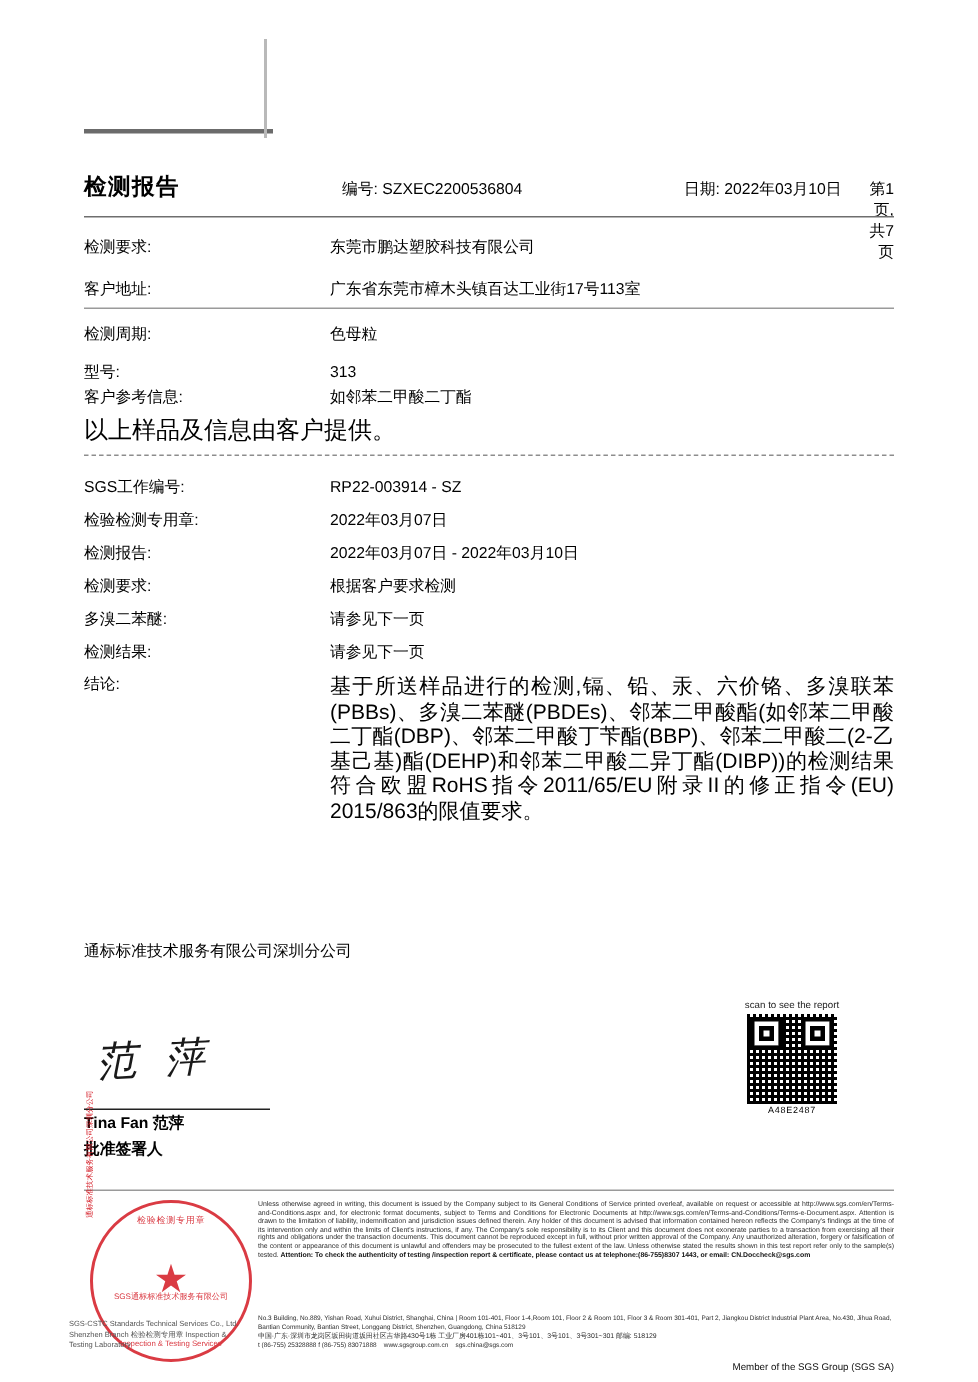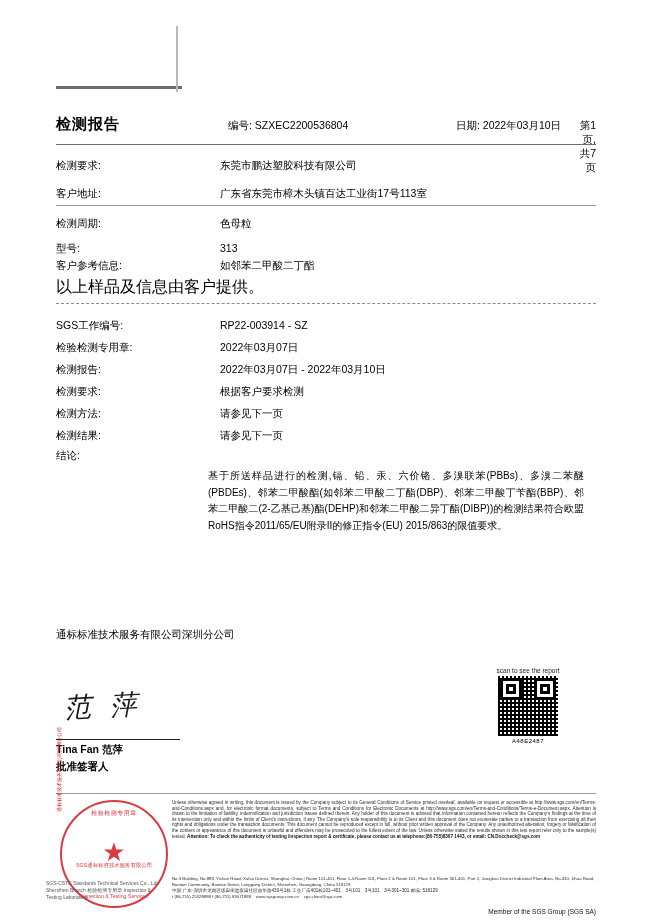--- a/index.html
+++ b/index.html
@@ -130,27 +130,26 @@
 
   
   .concl-label {
     position: absolute;
     left: 56px;
     top: 449px;
     font-size: 10.5px;
   }
   .concl-body {
     position: absolute;
-    left: 208px;
+    left: 220px;
     top: 449px;
     width: 376px;
-    font-size: 10px;
+    font-size: 14px;
     line-height: 16.5px;
     text-align: justify;
-    margin-top: 19px;
   }
 
   
   .sig-company {
     position: absolute;
     left: 56px;
     top: 626px;
     font-size: 10.5px;
     line-height: 17px;
   }
@@ -389,21 +388,21 @@
   </div>
   <div class="field" style="left:56px; top:362px; width:540px;">
     <span class="lbl">检测报告:</span>
     <span class="val">2022年03月07日 - 2022年03月10日</span>
   </div>
   <div class="field" style="left:56px; top:384px; width:540px;">
     <span class="lbl">检测要求:</span>
     <span class="val">根据客户要求检测</span>
   </div>
   <div class="field" style="left:56px; top:406px; width:540px;">
-    <span class="lbl">检测方法:</span>
+    <span class="lbl">多溴二苯醚:</span>
     <span class="val">请参见下一页</span>
   </div>
   <div class="field" style="left:56px; top:428px; width:540px;">
     <span class="lbl">检测结果:</span>
     <span class="val">请参见下一页</span>
   </div>
 
   <div class="concl-label">结论:</div>
   <div class="concl-body">基于所送样品进行的检测,镉、铅、汞、六价铬、多溴联苯(PBBs)、多溴二苯醚(PBDEs)、邻苯二甲酸酯(如邻苯二甲酸二丁酯(DBP)、邻苯二甲酸丁苄酯(BBP)、邻苯二甲酸二(2-乙基己基)酯(DEHP)和邻苯二甲酸二异丁酯(DIBP))的检测结果符合欧盟RoHS指令2011/65/EU附录II的修正指令(EU) 2015/863的限值要求。</div>
 

